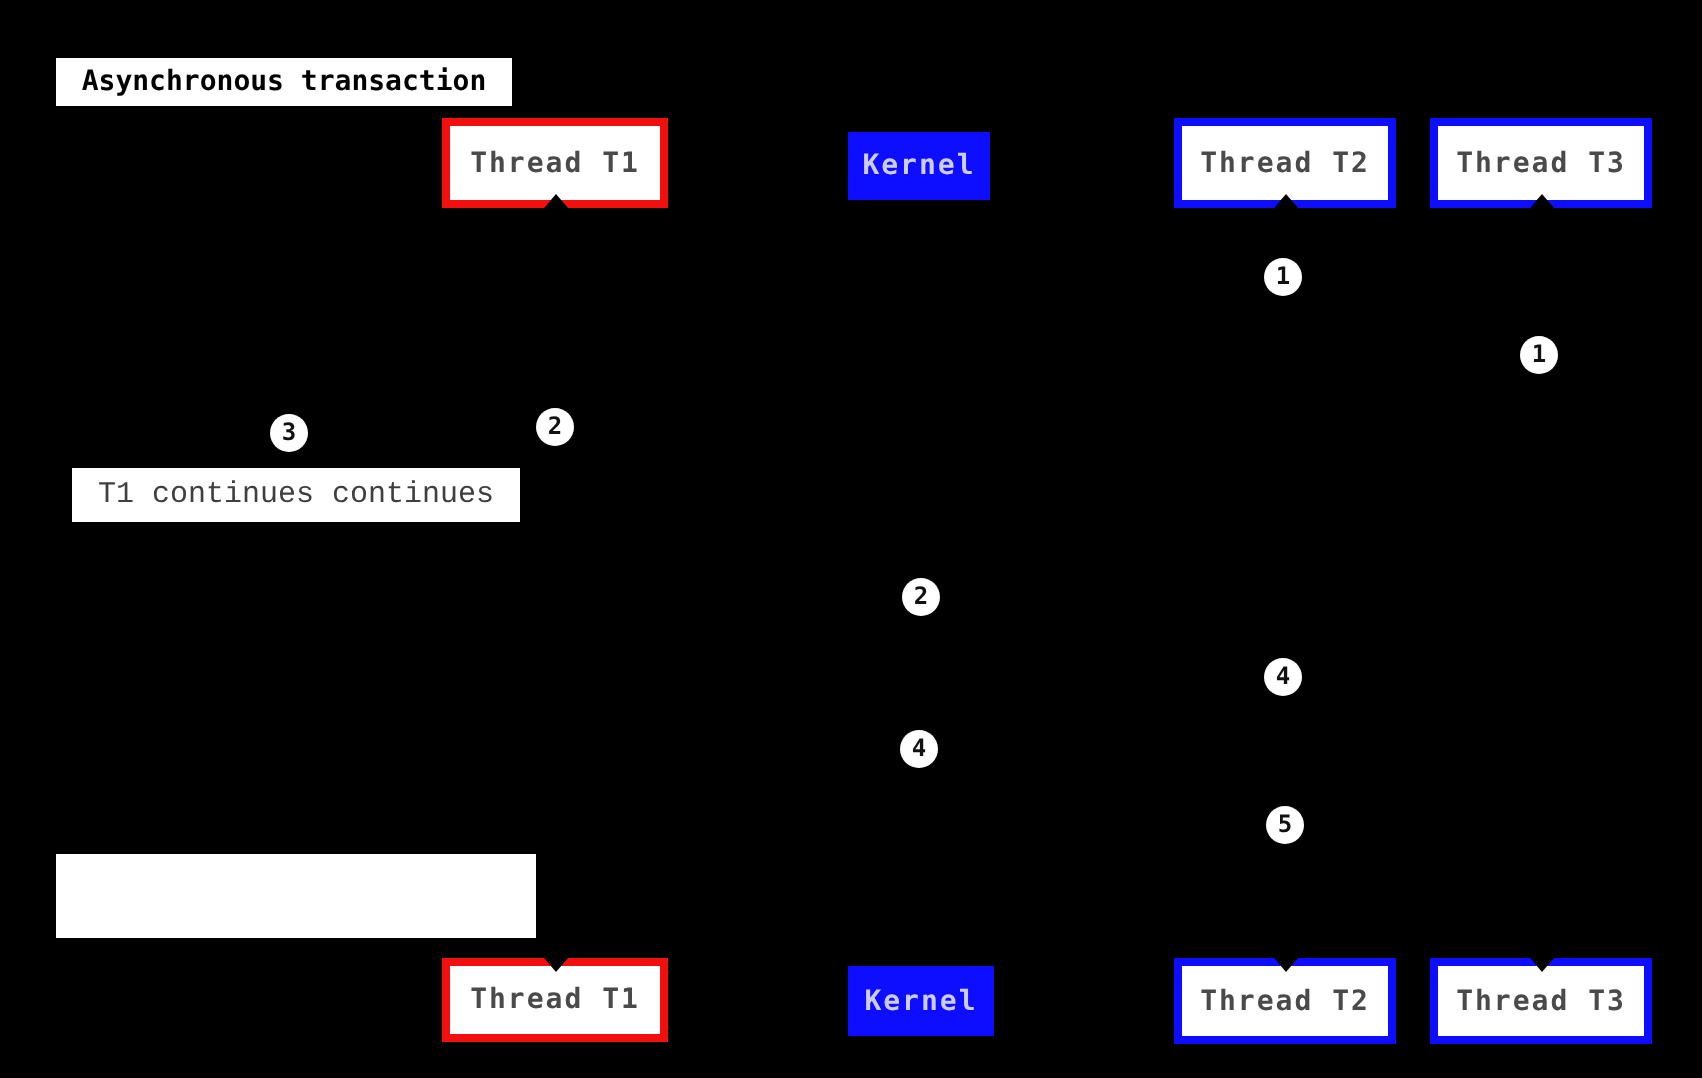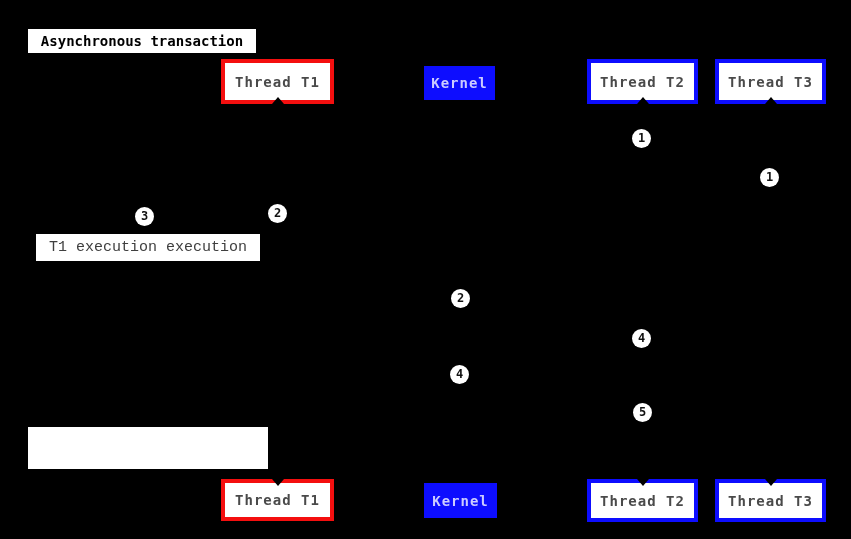--- a/index.html
+++ b/index.html
@@ -115,21 +115,21 @@
   <div class="pbox blue" style="left:587px; top:59px; width:111px; height:45px;">
     <span class="plabel">Thread T2</span>
     <span class="notch up"></span>
   </div>
 
   <div class="pbox blue" style="left:715px; top:59px; width:111px; height:45px;">
     <span class="plabel">Thread T3</span>
     <span class="notch up"></span>
   </div>
 
-  <div class="note-box">T1 execution execution</div>
+  <div class="note-box">T1 continues continues</div>
 
   <div class="blank-box"></div>
 
   <div class="pbox red" style="left:221px; top:479px; width:113px; height:42px;">
     <span class="plabel">Thread T1</span>
     <span class="notch down"></span>
   </div>
 
   <div class="pbox kernel" style="left:424px; top:483px; width:73px; height:35px;">
     <span class="plabel">Kernel</span>

